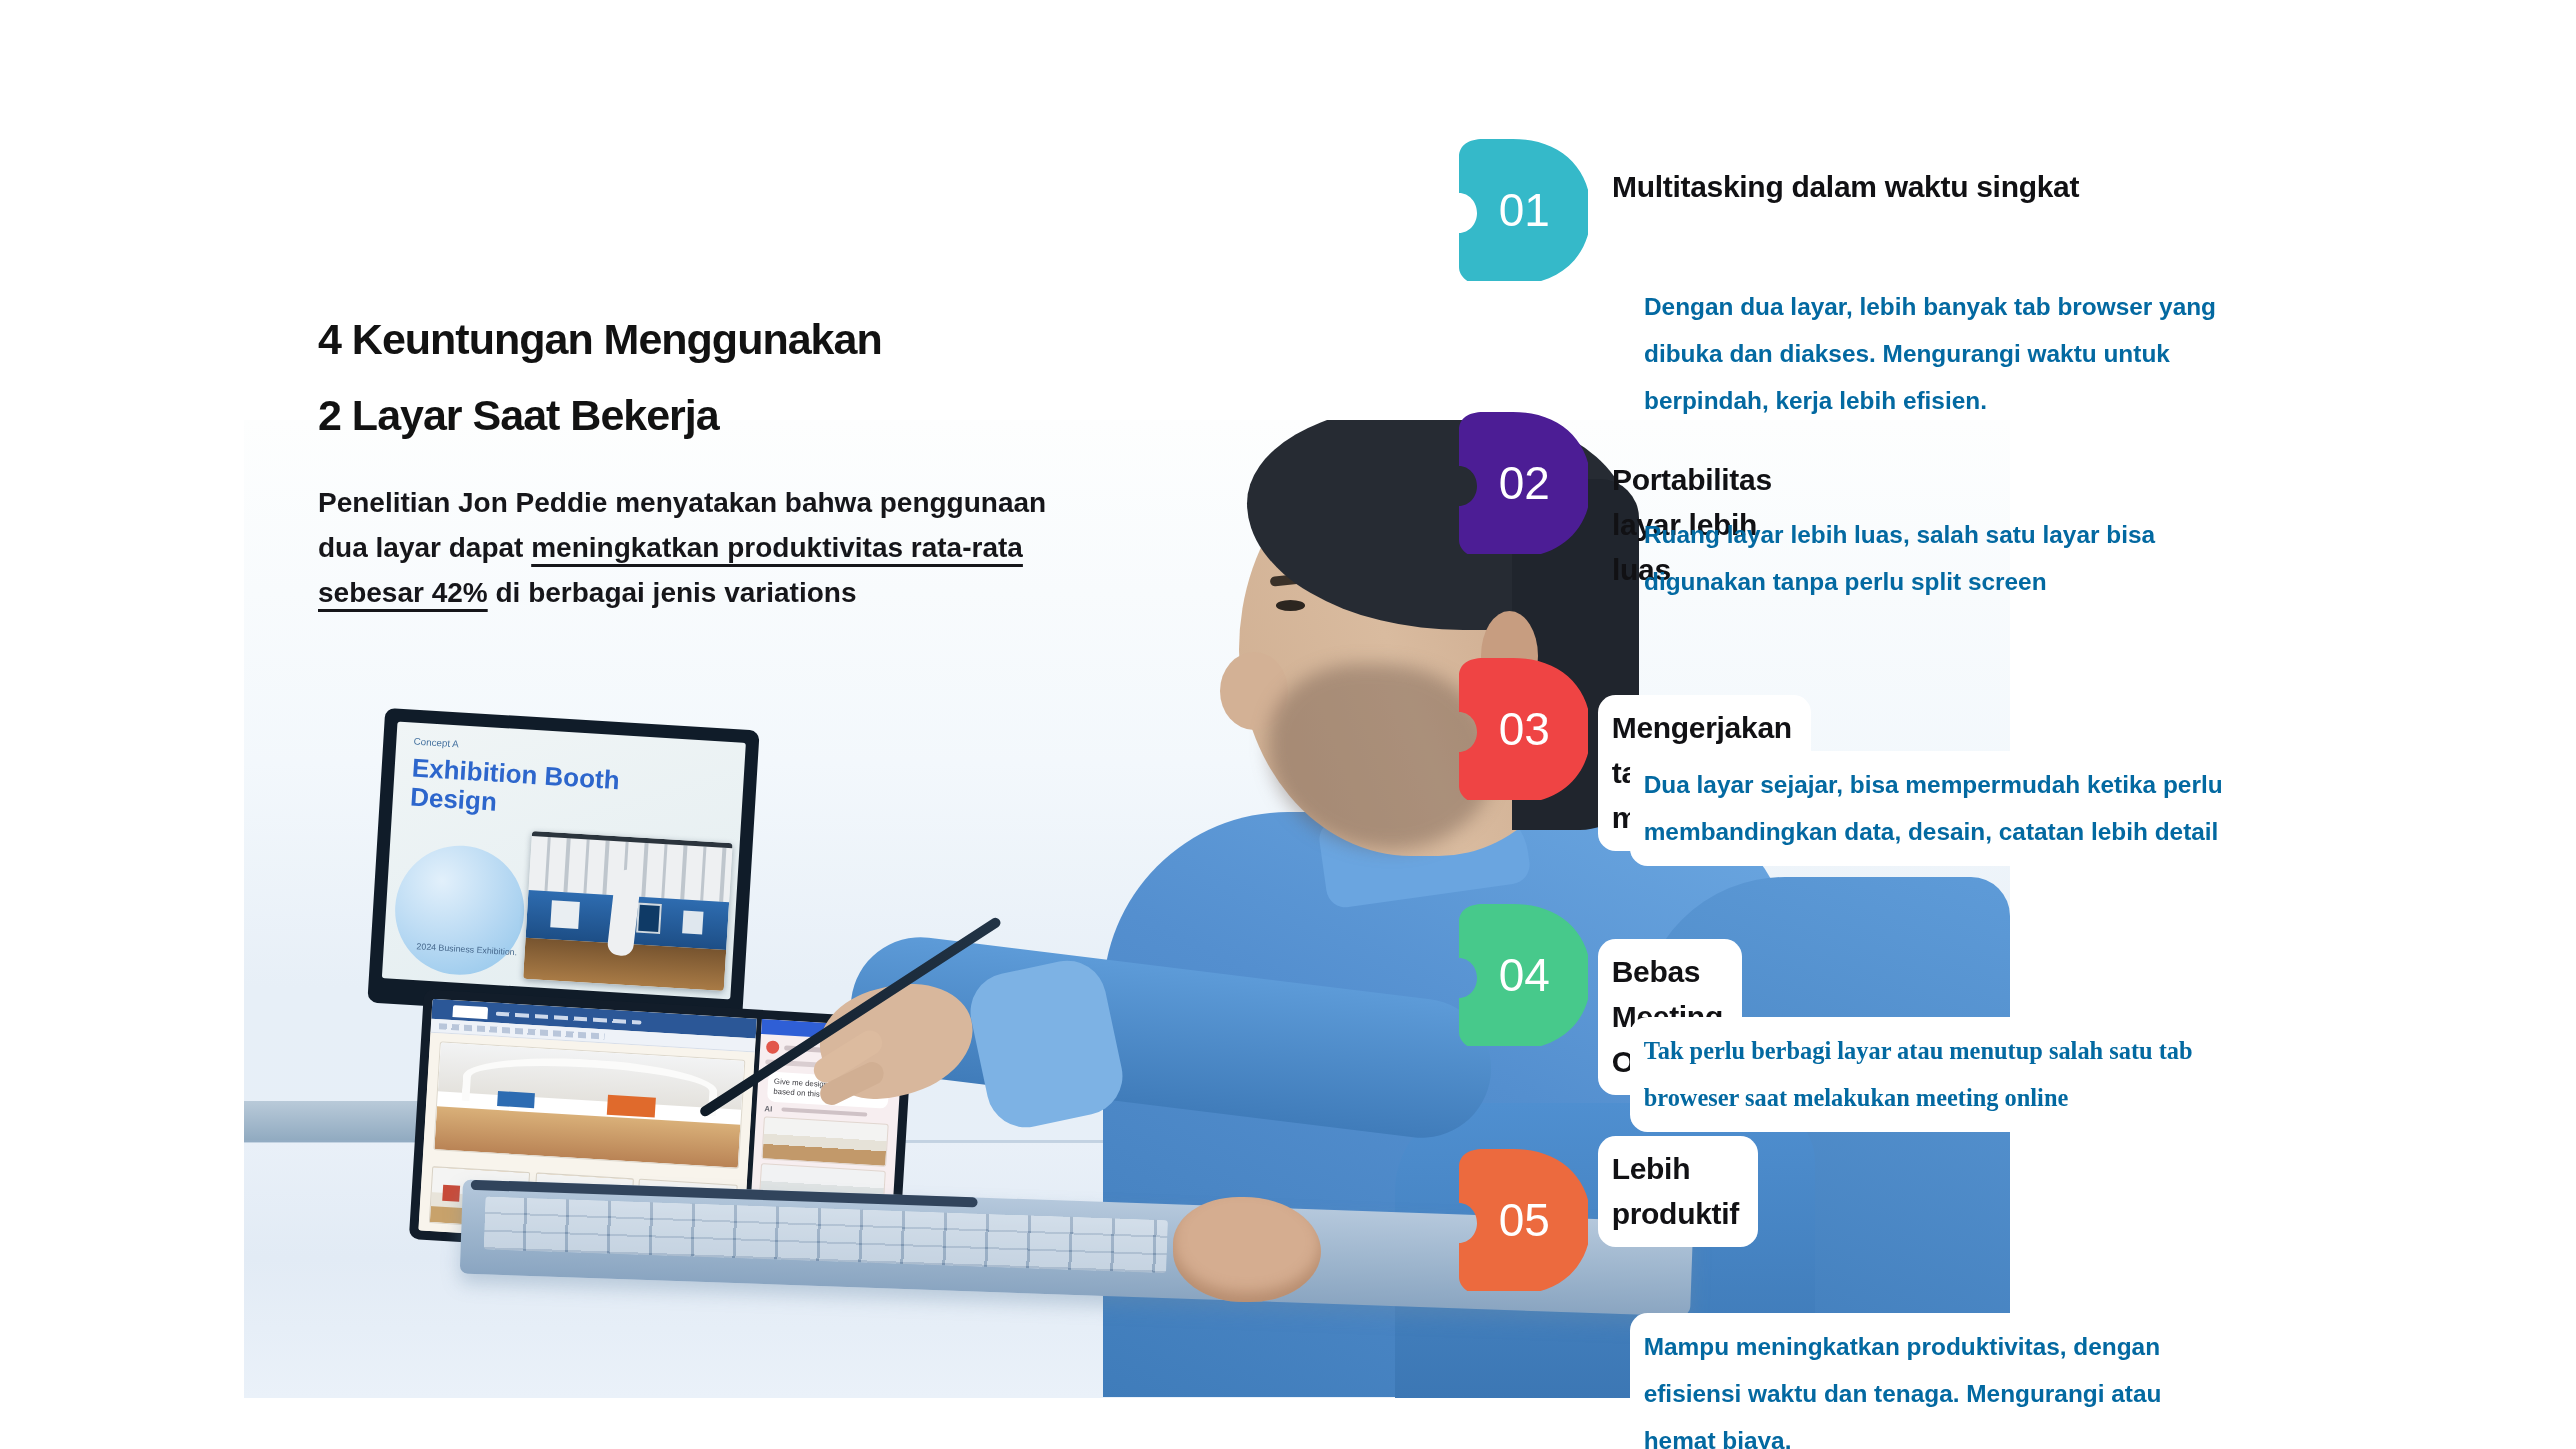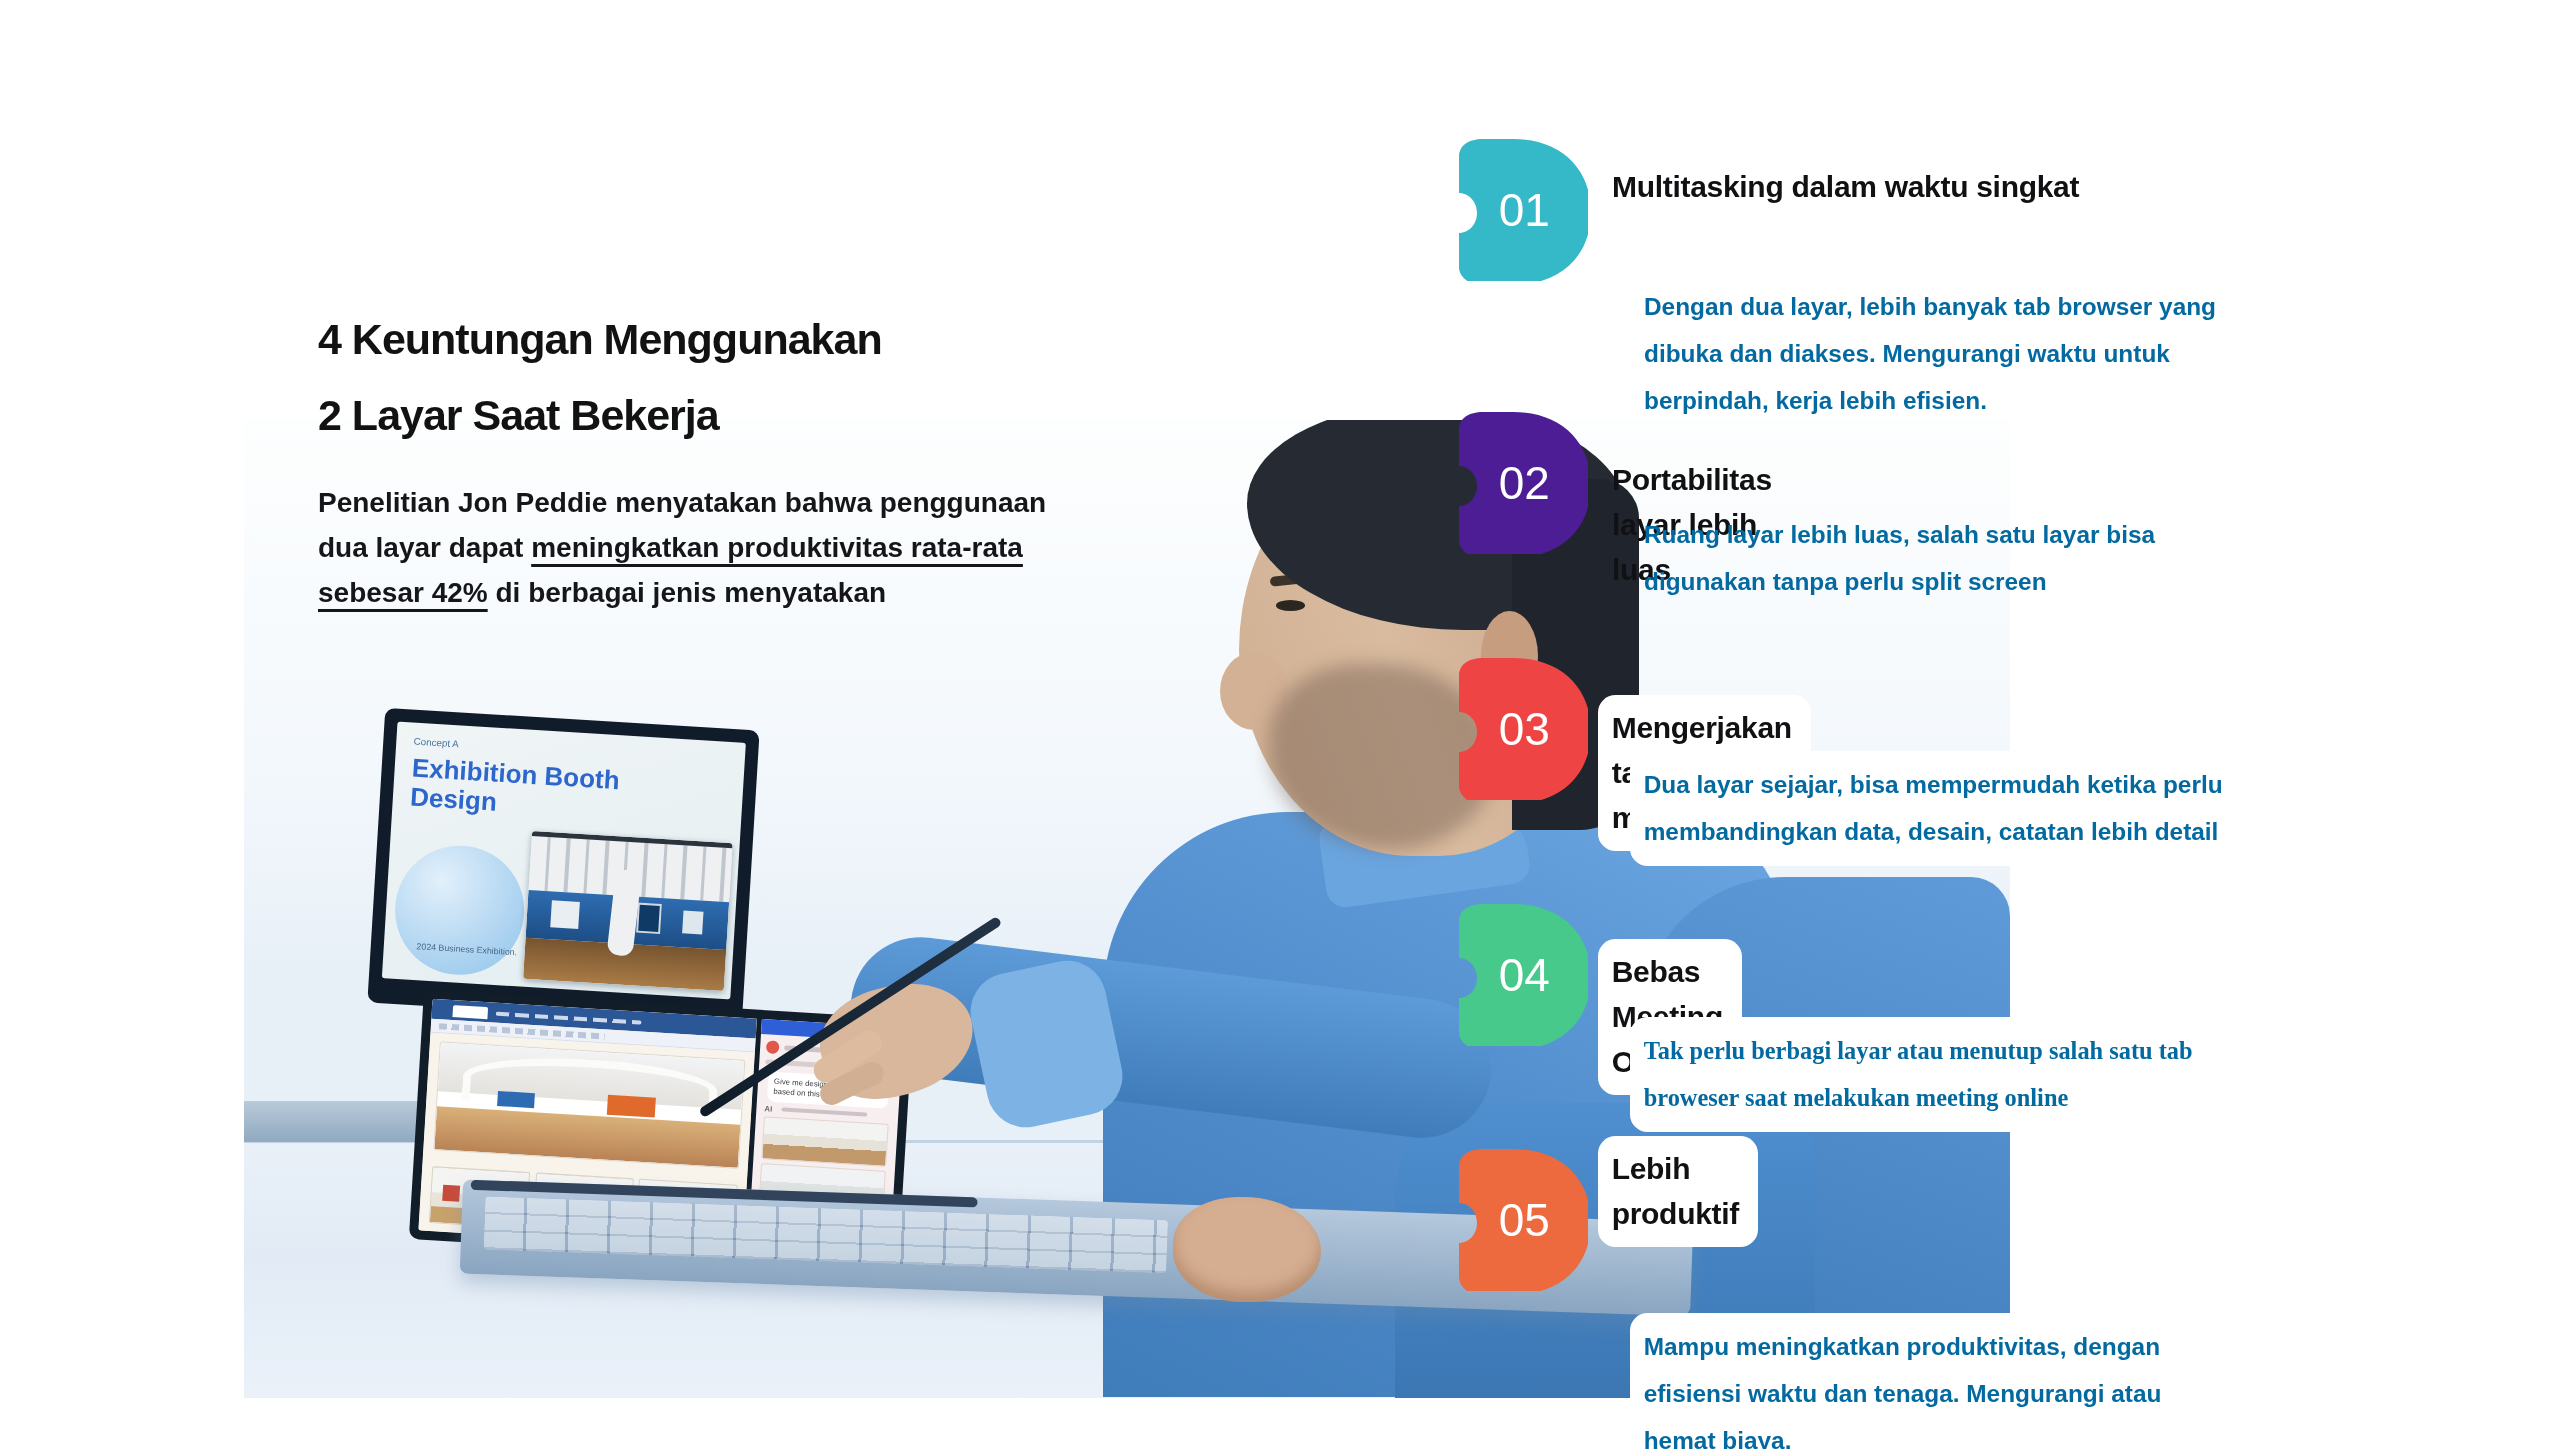--- a/index.html
+++ b/index.html
@@ -131,21 +131,21 @@
   .t5 { top:1136px; }                       .d5 { top:1313px; width:585px; }
   .bg1 { top:139px; } .bg2 { top:412px; } .bg3 { top:658px; } .bg4 { top:904px; } .bg5 { top:1149px; }
 </style>
 </head>
 <body>
 
 <div class="stage">
 
   <h1 class="intro-title"><span>4 Keuntungan Menggunakan</span><br>
     <span>2 Layar Saat Bekerja</span></h1>
-  <p class="intro-para"><span>Penelitian Jon Peddie menyatakan bahwa penggunaan dua layar dapat </span><u>meningkatkan produktivitas rata-rata sebesar 42%</u><span> di berbagai jenis menyatakan</span></p>
+  <p class="intro-para"><span>Penelitian Jon Peddie menyatakan bahwa penggunaan dua layar dapat </span><u>meningkatkan produktivitas rata-rata sebesar 42%</u><span> di berbagai jenis variations</span></p>
 
   <div class="photo">
     <div class="far-band"></div>
     <div class="desk"></div>
     <div class="desk-edge"></div>
 
     <div class="shirt-torso"></div>
     <div class="shirt-right"></div>
     <div class="shirt-sleeve-desk"></div>
     <div class="desk-band-right" style="background: rgb(127, 156, 181);"></div>

